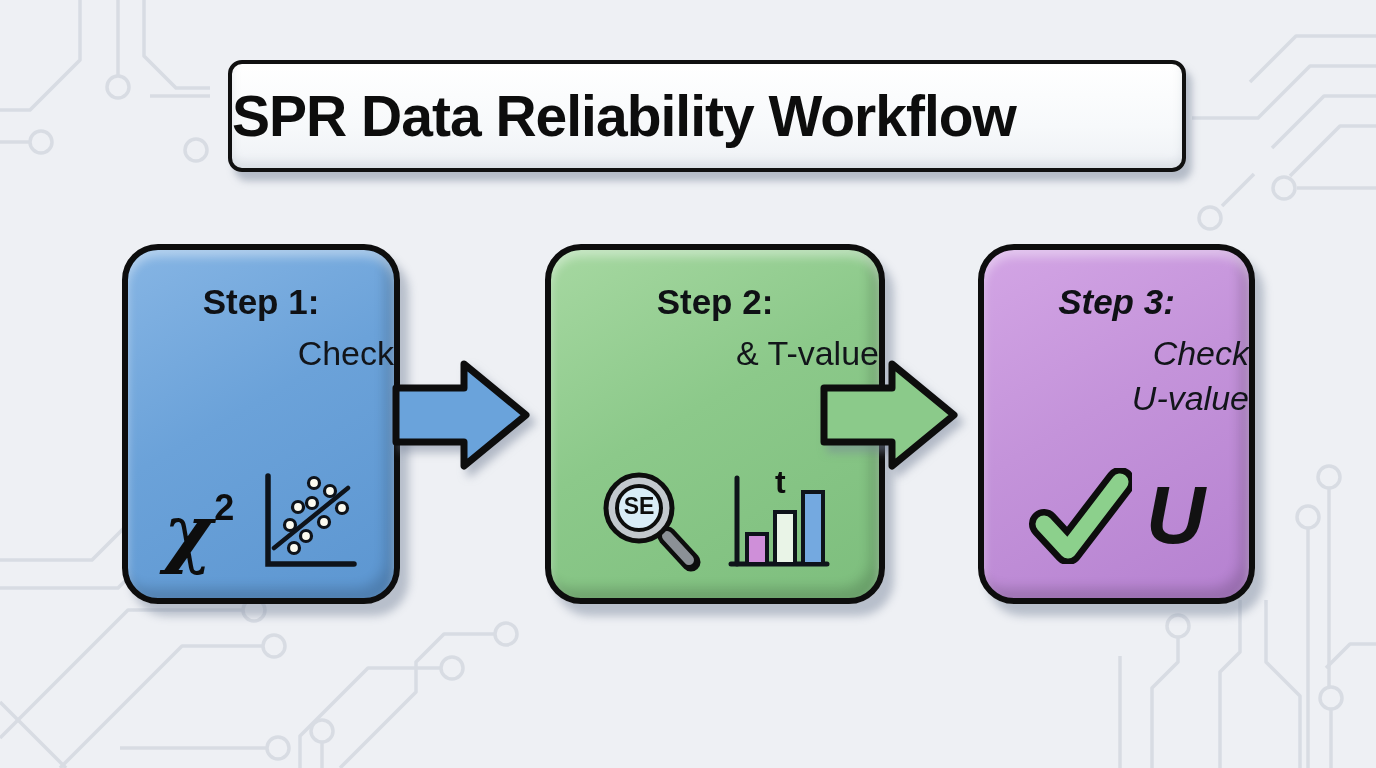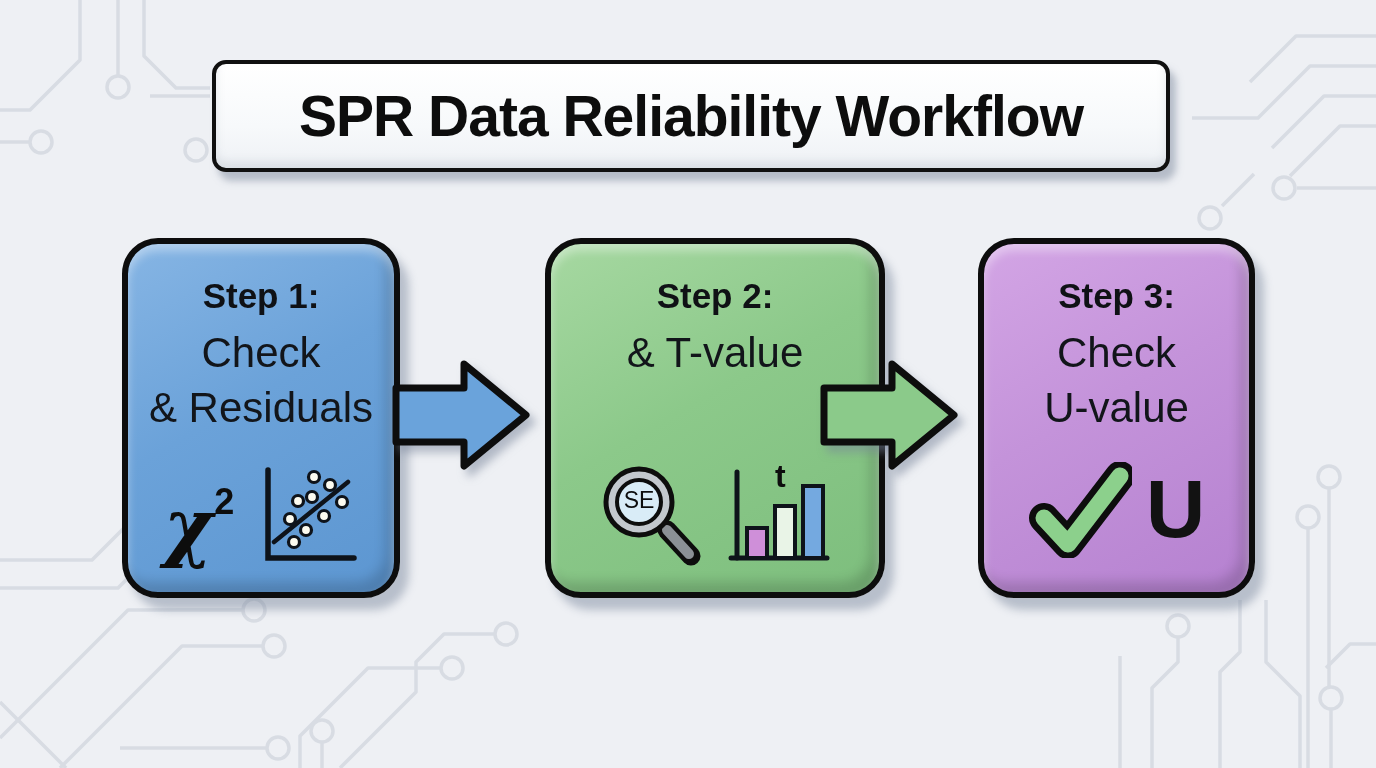--- a/index.html
+++ b/index.html
@@ -3,48 +3,48 @@
 <meta charset="utf-8">
 <style>
   html,body{margin:0;padding:0;background:#eef0f4;}
   .canvas{
     position:relative;width:1376px;height:768px;overflow:hidden;
     background:#eef0f4;font-family:"Liberation Sans",sans-serif;color:#131313;
   }
   .circuit{position:absolute;left:0;top:0;z-index:0;}
   
   .title-box{
-    position:absolute;left:212px;top:60px;width:950px;height:104px;z-index:2;
+    position:absolute;left:228px;top:60px;width:950px;height:104px;z-index:2;
     background:linear-gradient(180deg,#ffffff 0%,#f7f9fb 60%,#eef1f5 100%);
     border:4px solid #101010;border-radius:14px;
     box-shadow:6px 9px 7px rgba(125,137,158,.5), inset 0 -6px 8px rgba(160,170,185,.25);
-    display:flex;align-items:center;justify-content:center;
+    display:flex;align-items:center;
   }
   .title-text{font-size:57px;font-weight:600;letter-spacing:-1px;color:#0d0d0d;white-space:nowrap;}
   
   .step{
-    position:absolute;top:238px;height:360px;z-index:2;box-sizing:border-box;
+    position:absolute;top:244px;height:360px;z-index:2;box-sizing:border-box;
     border:6px solid #0d0d0d;border-radius:36px;text-align:center;
     box-shadow:9px 12px 9px rgba(118,130,152,.45),
                inset 0 7px 10px rgba(255,255,255,.38),
                inset -9px -10px 12px rgba(0,0,0,.16);
     padding-top:32px;
   }
   .step1{left:122px;width:278px;background:linear-gradient(150deg,#86b5e4 0%,#6ba2d9 45%,#5c96d1 100%);}
   .step2{left:545px;width:340px;background:linear-gradient(150deg,#a6d8a1 0%,#8cc98a 45%,#7dbe7d 100%);}
-  .step3{left:978px;width:277px;background:linear-gradient(150deg,#d3a5e5 0%,#c493da 45%,#b581d0 100%);}
+  .step3{left:978px;width:277px;background:linear-gradient(150deg,#d3a5e5 0%,#c493da 45%,#b581d0 100%);font-style:italic;}
   .step-heading{font-size:35px;font-weight:700;margin-bottom:9px;color:#0f1115;}
-  .step-line{font-size:42px;font-weight:400;line-height:1.32;color:#12151a;}
+  .step-line{font-size:34px;font-weight:400;line-height:1.32;color:#12151a;text-align:right;}
   .icon-row{position:absolute;left:0;right:0;bottom:26px;display:flex;align-items:flex-end;justify-content:center;gap:20px;}
   
   .chi-wrap{font-family:"DejaVu Serif",serif;font-style:italic;font-weight:700;font-size:74px;line-height:.9;color:#0d0d0d;padding-bottom:6px;}
   .chi-exp{font-family:"Liberation Sans",sans-serif;font-style:normal;font-weight:700;font-size:36px;vertical-align:38px;margin-left:2px;}
   
   .magnifier-wrap{position:relative;width:106px;height:106px;}
-  .lens-label{position:absolute;left:20px;top:27px;width:44px;text-align:center;font-size:23px;font-weight:400;color:#0d0d0d;}
+  .lens-label{position:absolute;left:20px;top:27px;width:44px;text-align:center;font-size:23px;font-weight:700;color:#0d0d0d;}
   .barchart-wrap{position:relative;width:110px;height:102px;}
   .bar-t{position:absolute;left:52px;top:-6px;font-size:32px;font-weight:700;color:#0d0d0d;}
   
   .u-symbol{font-size:82px;font-weight:700;color:#121212;line-height:1;padding-bottom:10px;}
   .check-wrap{padding-bottom:4px;}
   
   .arrow{position:absolute;top:358px;z-index:3;filter:drop-shadow(6px 7px 4px rgba(118,130,152,.5));}
   .arrow1{left:392px;}
   .arrow2{left:820px;}
 </style>
@@ -103,21 +103,20 @@
     </g>
   </svg>
 
   <div class="title-box">
     <span class="title-text">SPR Data Reliability Workflow</span>
   </div>
 
   <div class="step step1">
     <div class="step-heading">Step 1:</div>
     <div class="step-line">Check</div>
-    <div class="step-line">&amp; Residuals</div>
     <div class="icon-row">
       <div class="chi-wrap"><span>χ</span><sup class="chi-exp">2</sup></div>
       <svg width="104" height="102" viewBox="0 0 104 102">
         <path d="M14,6 V94 H100" stroke="#0e131a" stroke-width="5.5" fill="none" stroke-linecap="round"></path>
         <path d="M20,78 L94,18" stroke="#0e131a" stroke-width="4.5" fill="none" stroke-linecap="round"></path>
         <g stroke="#0e131a" stroke-width="3.2" fill="#fcfbf0">
           <circle cx="60" cy="13" r="5.5"></circle>
             <circle cx="76" cy="21" r="5.5"></circle>
           <circle cx="44" cy="37" r="5.5"></circle>
             <circle cx="58" cy="33" r="5.5"></circle>

